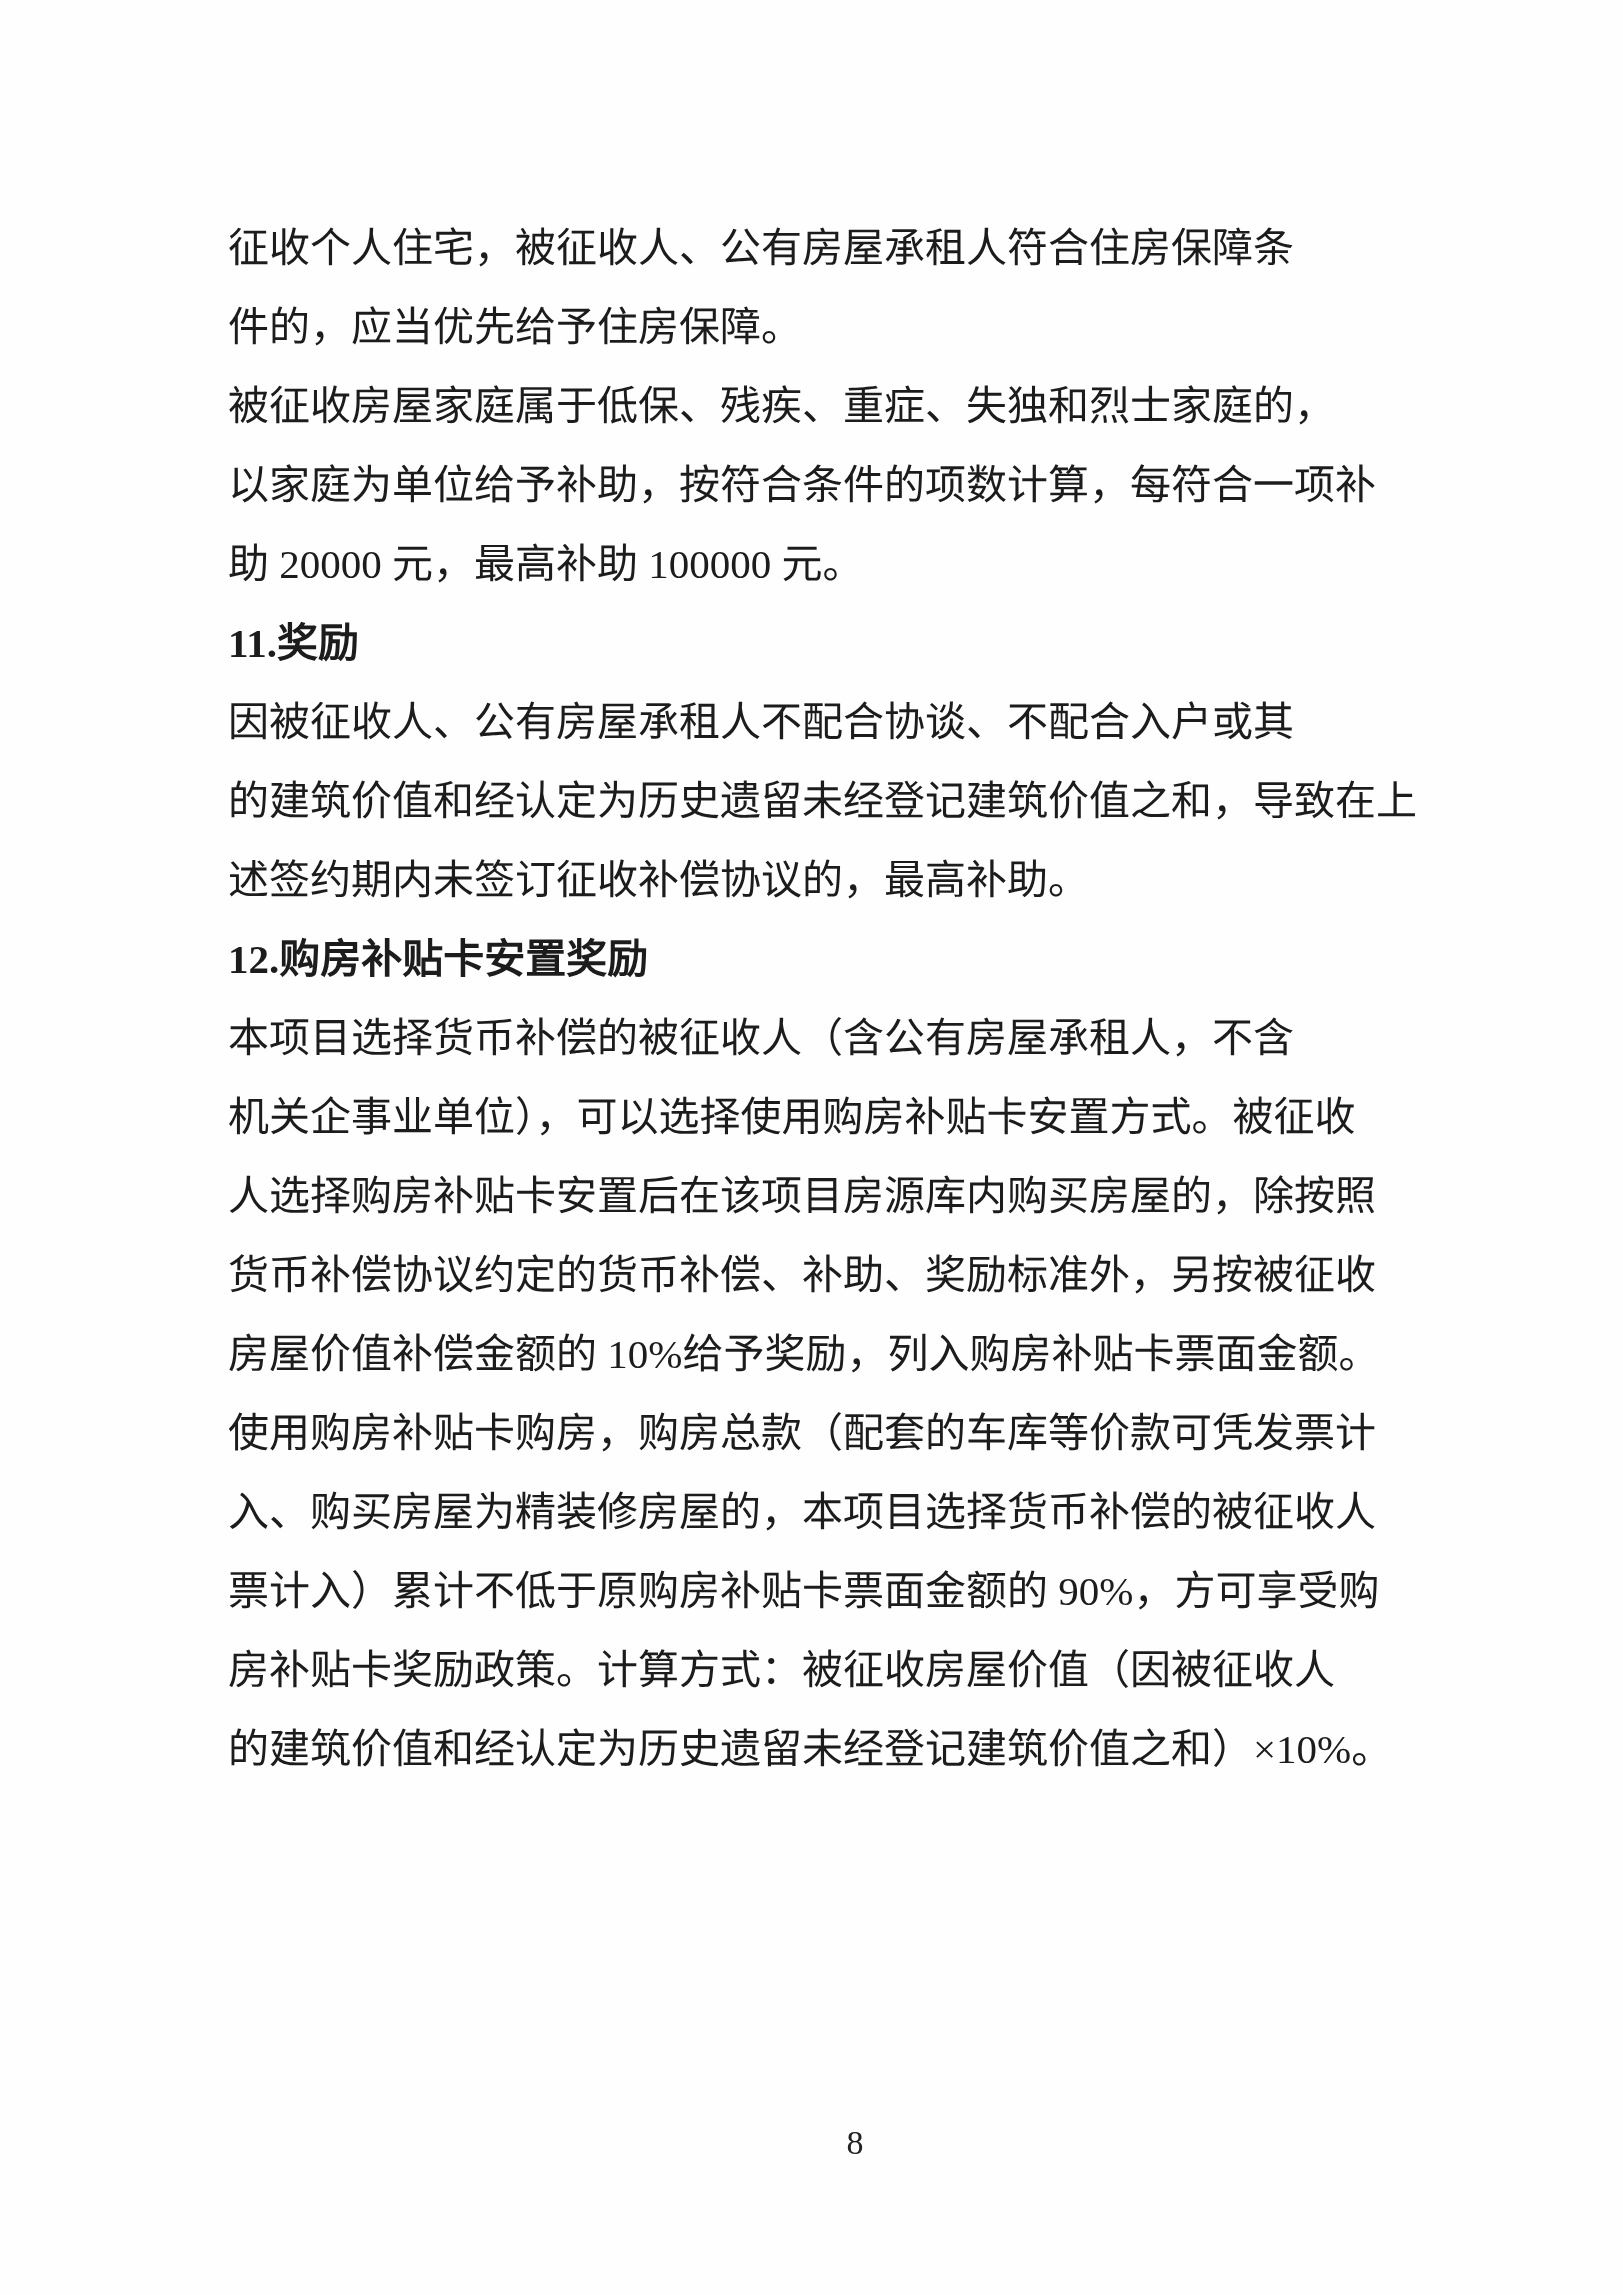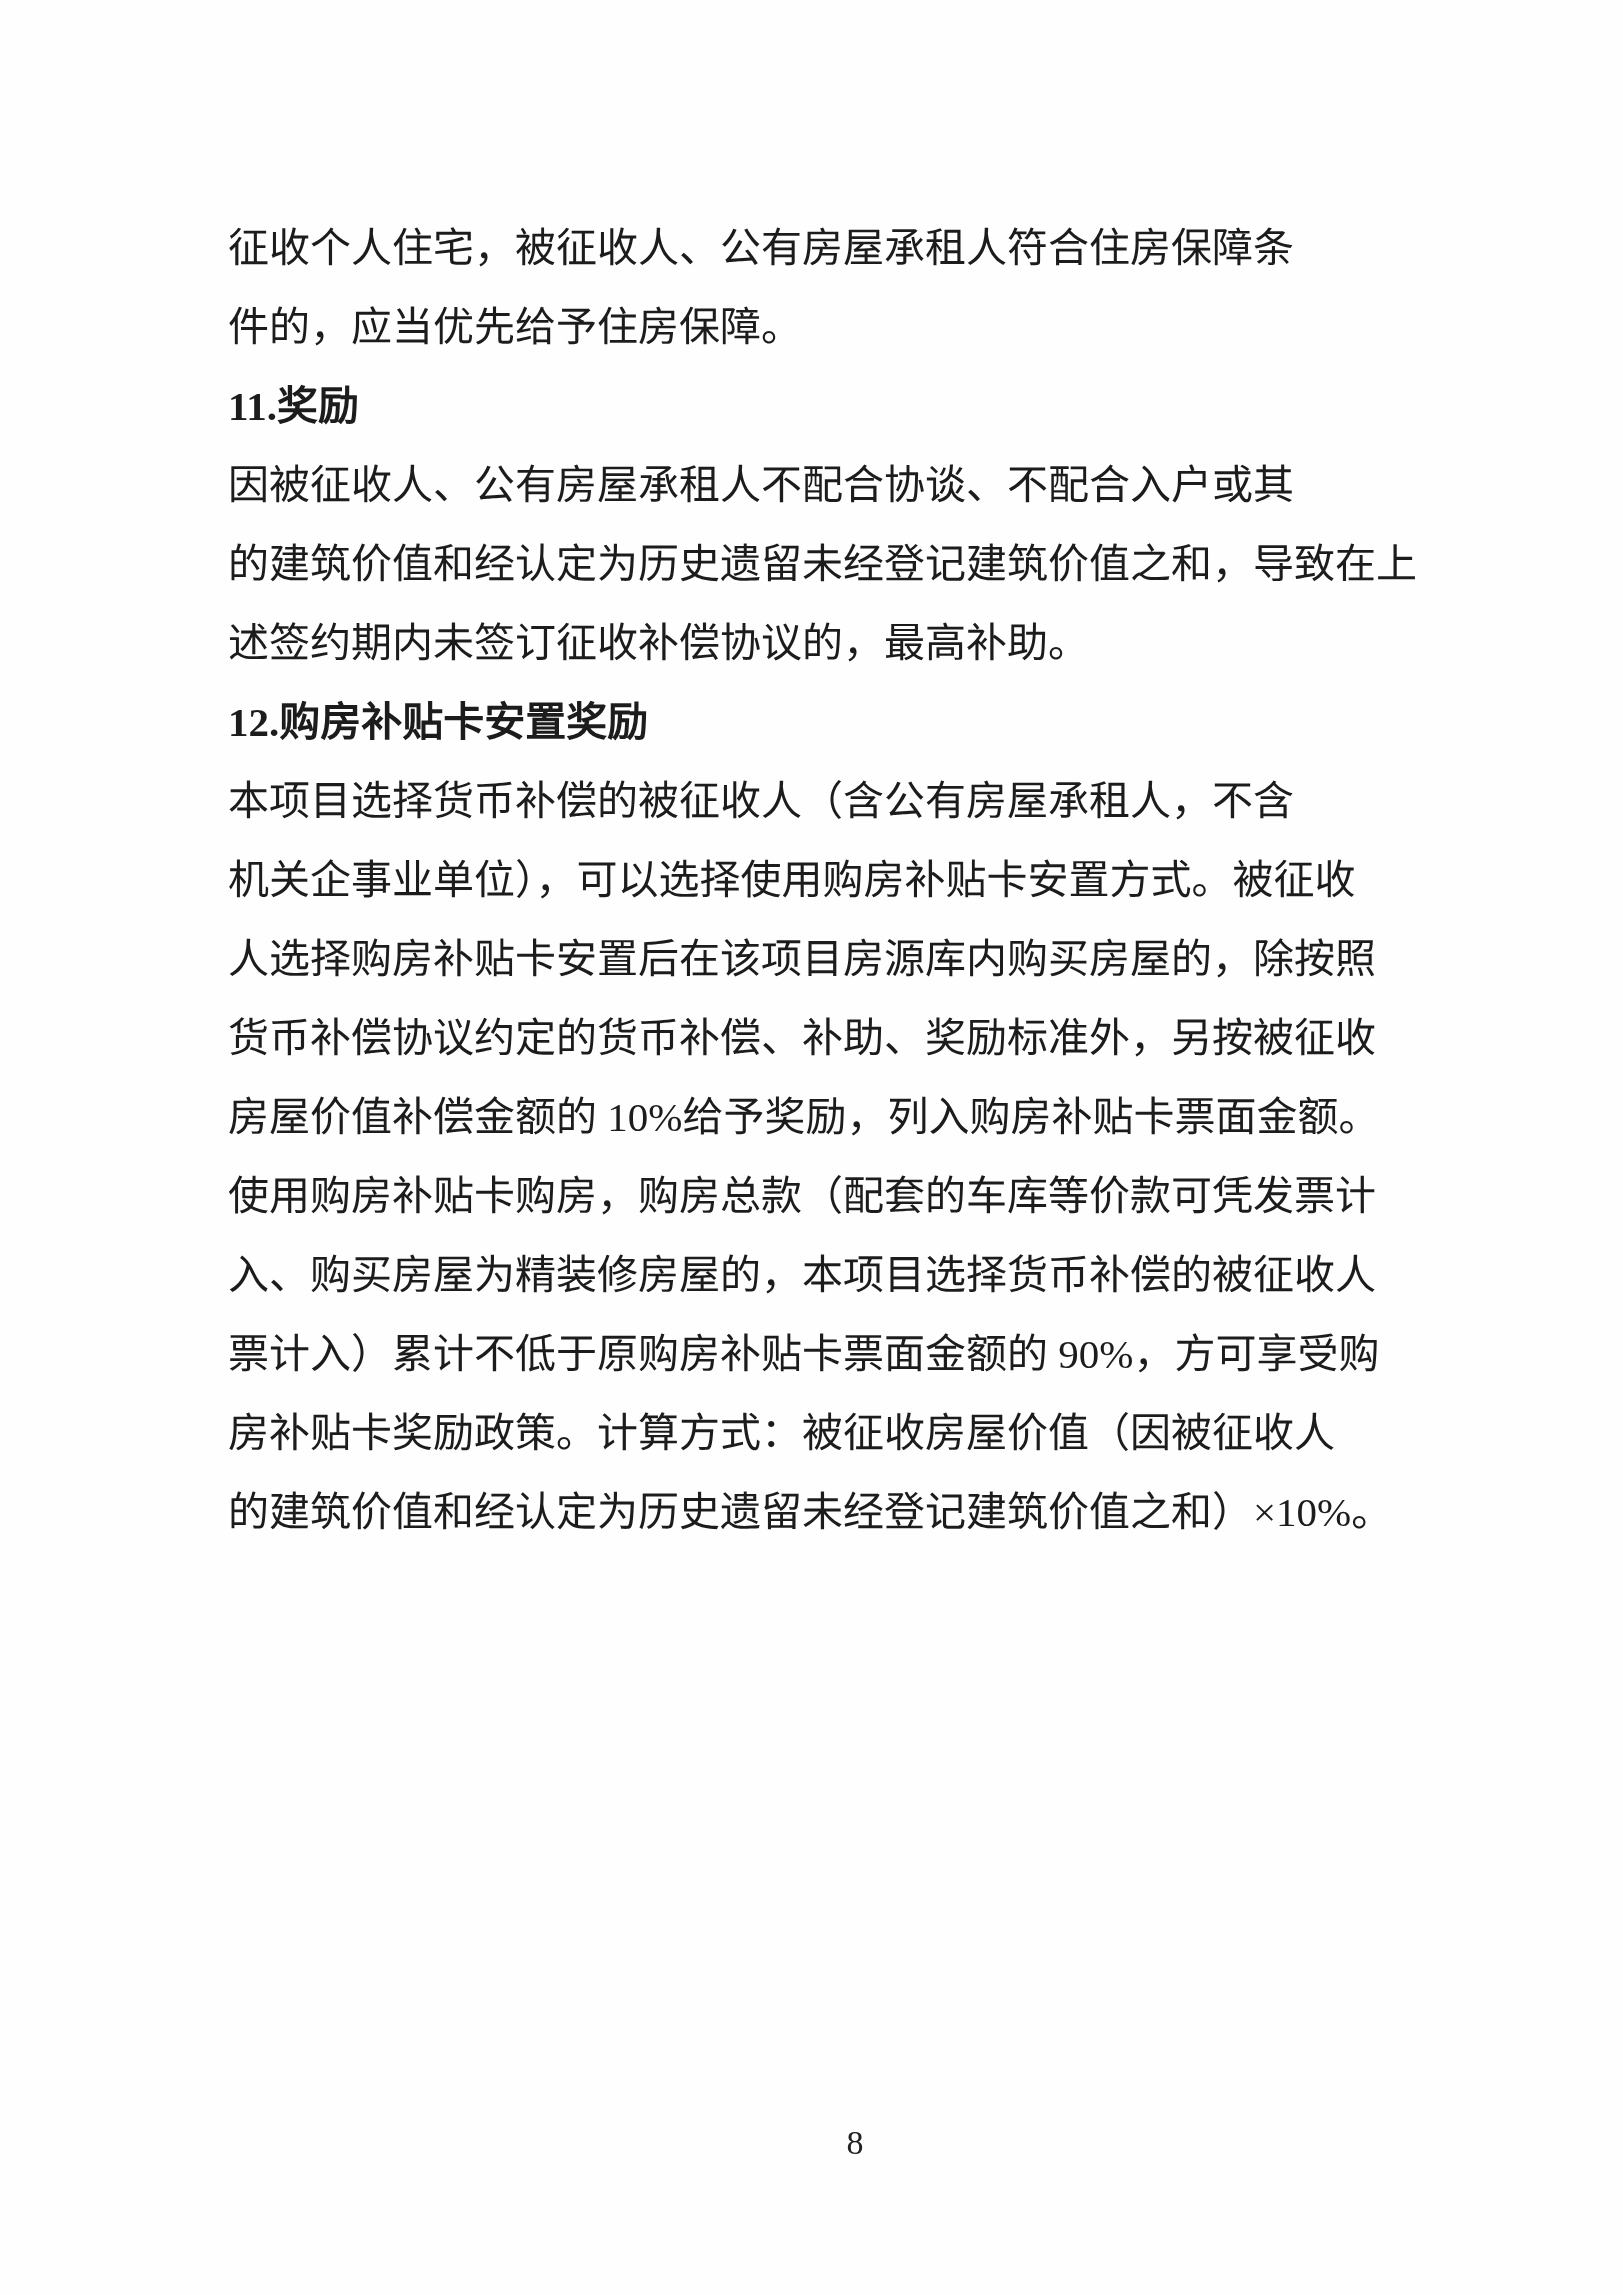--- a/index.html
+++ b/index.html
@@ -63,20 +63,25 @@
 <body>
 
 <div class="page">
   <main class="content">
 
     <p class="para">
       <span class="line indent">征收个人住宅，被征收人、公有房屋承租人符合住房保障条</span>
       <span class="line endline">件的，应当优先给予住房保障。</span>
     </p>
 
+    <p class="para">
+      <span class="line indent">被征收房屋家庭属于低保、残疾、重症、失独和烈士家庭的，</span>
+      <span class="line">以家庭为单位给予补助，按符合条件的项数计算，每符合一项补</span>
+      <span class="line endline">助 20000 元，最高补助 100000 元。</span>
+    </p>
 
     <p class="para">
       <span class="line heading">11.奖励</span>
     </p>
 
 
     <p class="para">
       <span class="line indent">因被征收人、公有房屋承租人不配合协谈、不配合入户或其</span>
       <span class="line">的建筑价值和经认定为历史遗留未经登记建筑价值之和，导致在上</span>
       <span class="line endline">述签约期内未签订征收补偿协议的，最高补助。</span>

